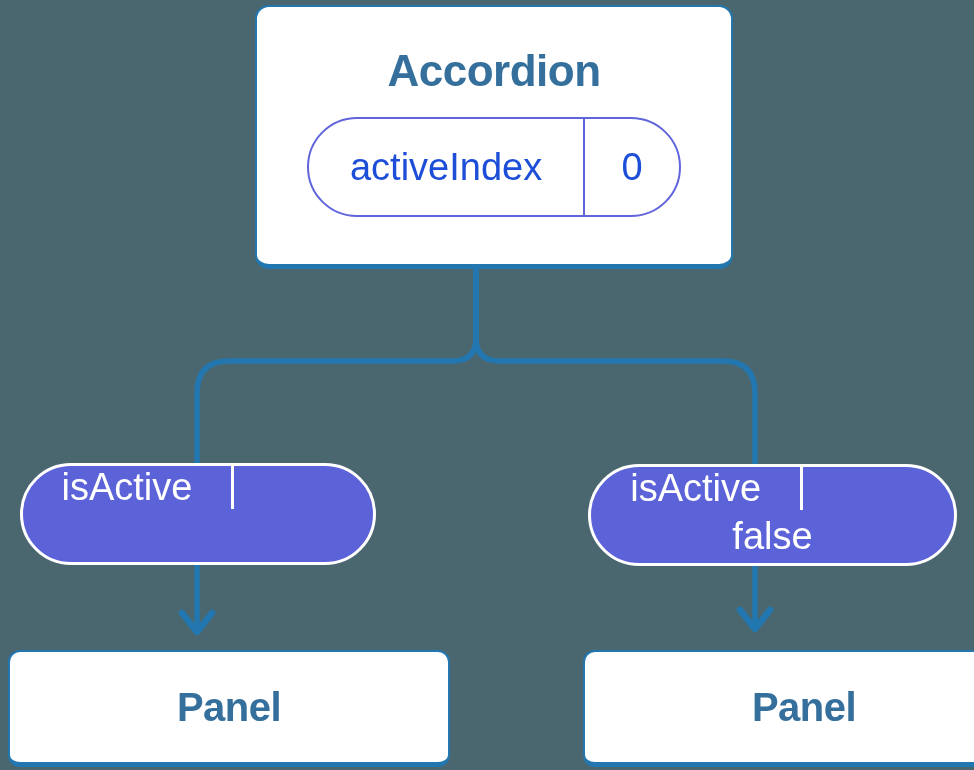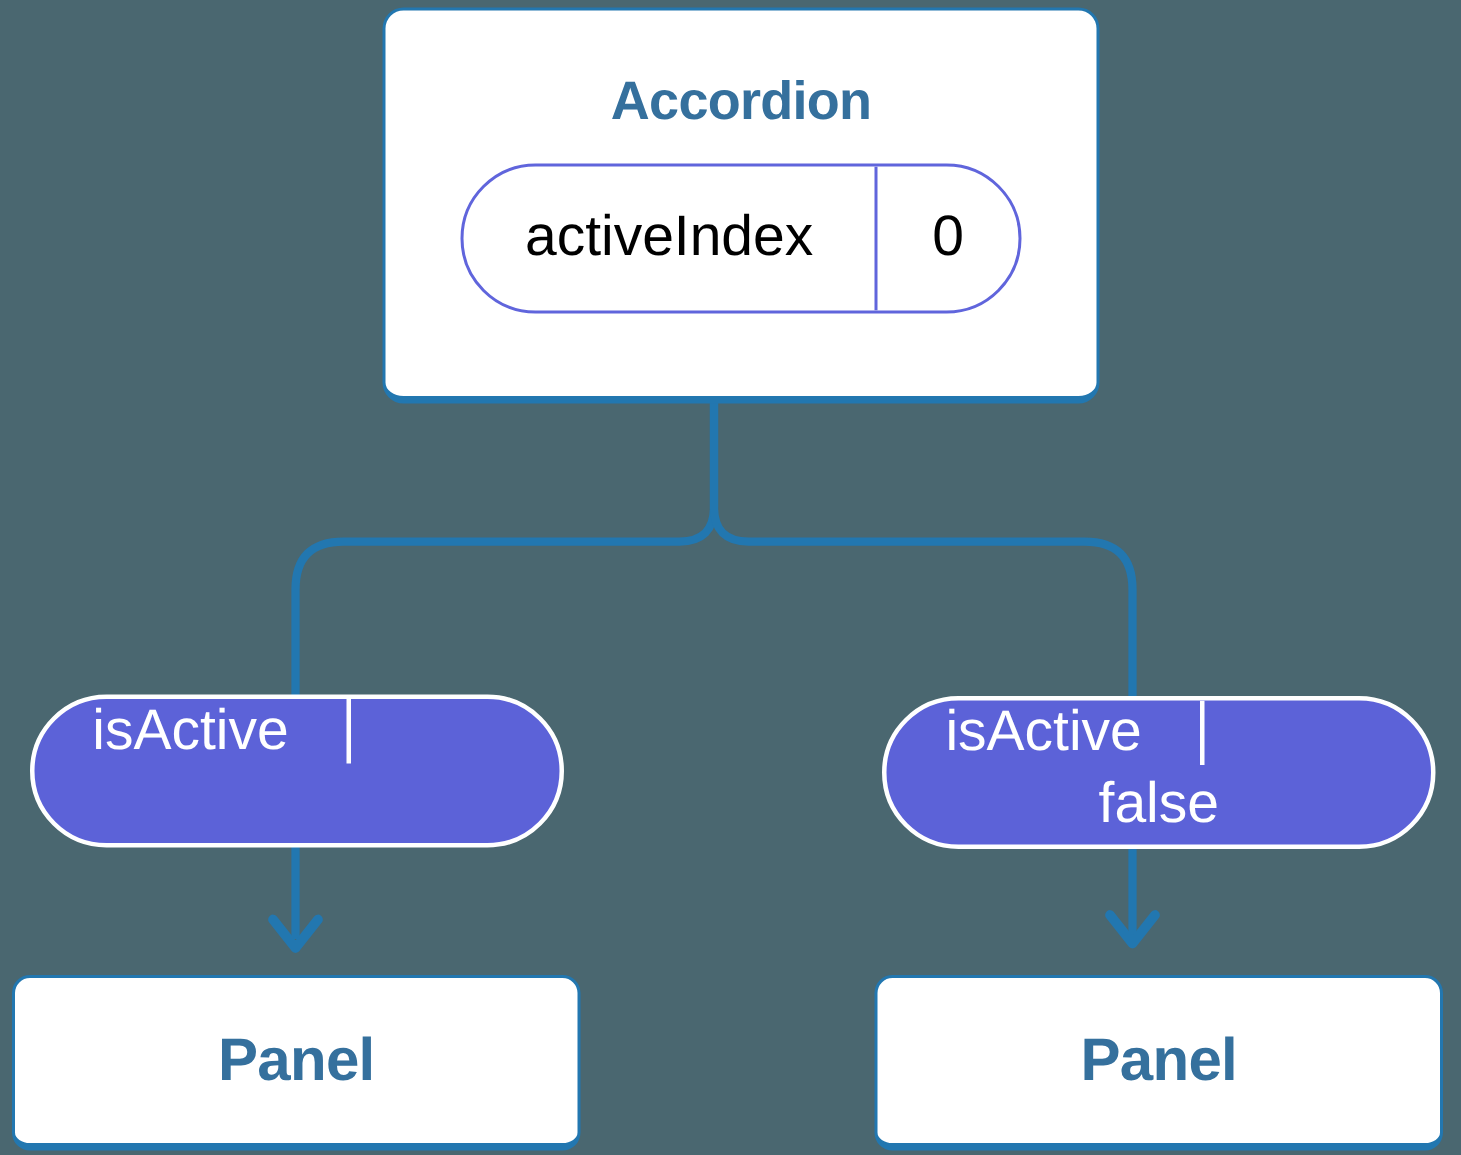--- a/index.html
+++ b/index.html
@@ -48,39 +48,39 @@
     top: 5px;
     width: 478px;
     height: 264px;
     border-radius: 14px;
     display: flex;
     flex-direction: column;
     align-items: center;
   }
   .card-title {
     color: #35709D;
-    font-size: 36px;
+    font-size: 44px;
     font-weight: 600;
     letter-spacing: -0.5px;
     line-height: 1.1;
   }
   .accordion-card .card-title {
     margin-top: 40px;
   }
   .state-pill {
     margin-top: 22px;
     width: 374px;
     height: 100px;
     box-sizing: border-box;
     border: 2.5px solid #6065DC;
     border-radius: 52px;
     background: #FFFFFF;
     display: flex;
     align-items: stretch;
-    color: #000000;
+    color: #1d4ed8;
     font-size: 38px;
     overflow: hidden;
   }
   .state-pill .seg-label {
     width: 74.5%;
     display: flex;
     align-items: center;
     justify-content: center;
   }
   .state-pill .seg-value {
@@ -124,21 +124,21 @@
   }
   .pill-left .seg-label { width: 59.4%; }
   .pill-right .seg-label { width: 57.7%; }
   .prop-pill .seg-value {
     flex: 1;
     display: flex;
     align-items: center;
     justify-content: center;
   }
   .panel-card {
-    width: 379px;
+    width: 442px;
     height: 117px;
     top: 650px;
     border-radius: 12px;
     display: flex;
     align-items: center;
     justify-content: center;
   }
   .panel-left { left: 8px; }
   .panel-right { left: 583px; }
   .panel-card .card-title {

